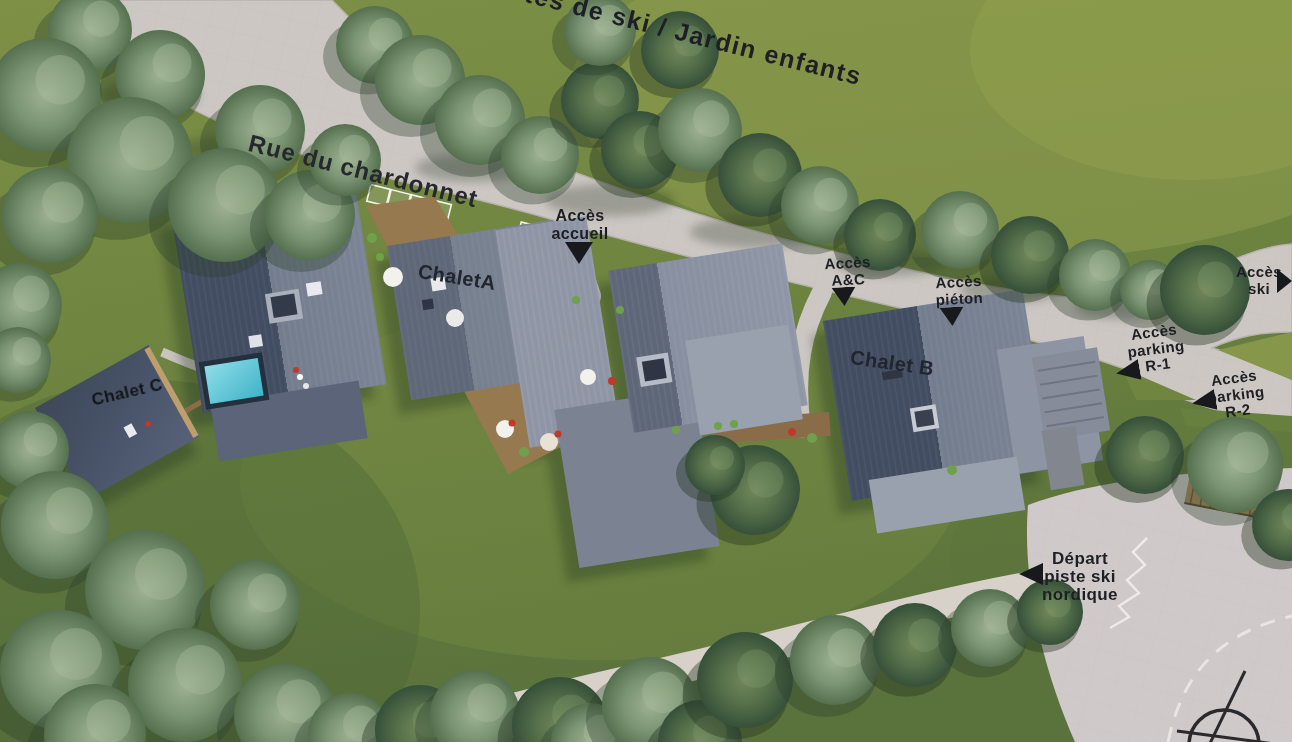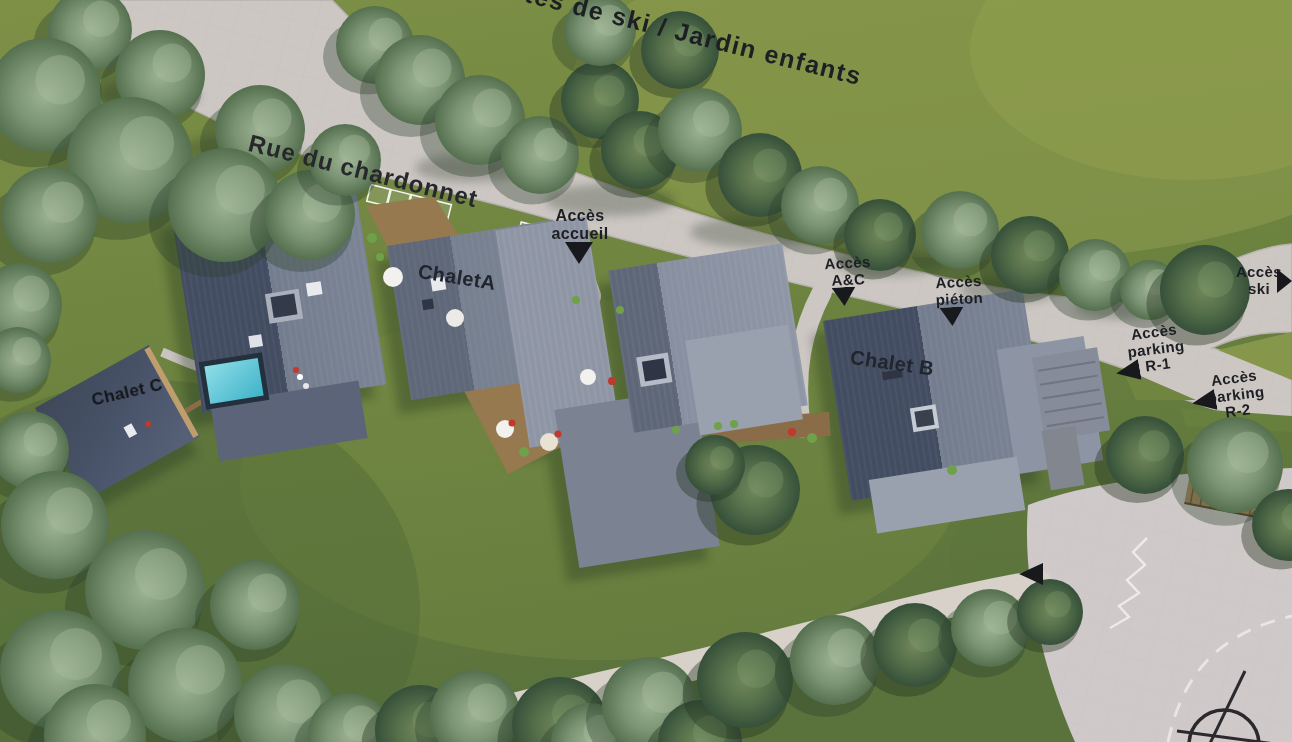--- a/index.html
+++ b/index.html
@@ -333,15 +333,18 @@
 <div class="lbl" style="left:1118px;top:324px;width:76px;font-size:15px;transform:rotate(-7deg);">Accès
 parking
 R-1</div>
 <div class="arr arr-left" style="left:1116px;top:361px;width:24px;height:21px;transform:rotate(-10deg);"></div>
 
 <div class="lbl" style="left:1198px;top:370px;width:76px;font-size:15px;transform:rotate(-7deg);">Accès
 parking
 R-2</div>
 <div class="arr arr-left" style="left:1192px;top:391px;width:24px;height:21px;transform:rotate(-10deg);"></div>
 
+<div class="lbl" style="left:1034px;top:550px;width:92px;font-size:17px;line-height:1.05;">Départ
+piste ski
+nordique</div>
 <div class="arr arr-left" style="left:1019px;top:563px;width:24px;height:22px;"></div>
 
 </div>
 
 </body></html>

